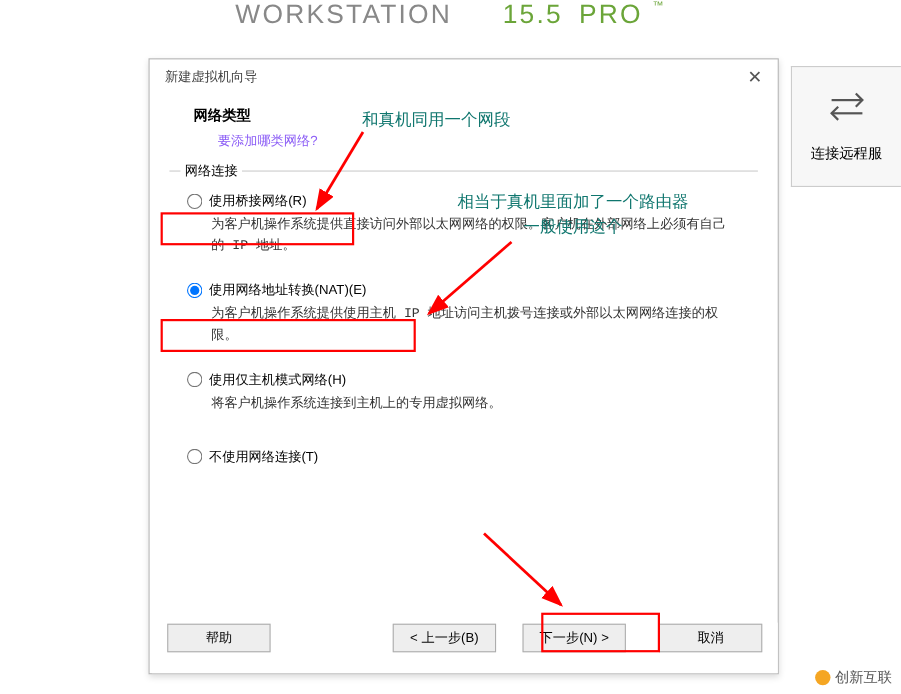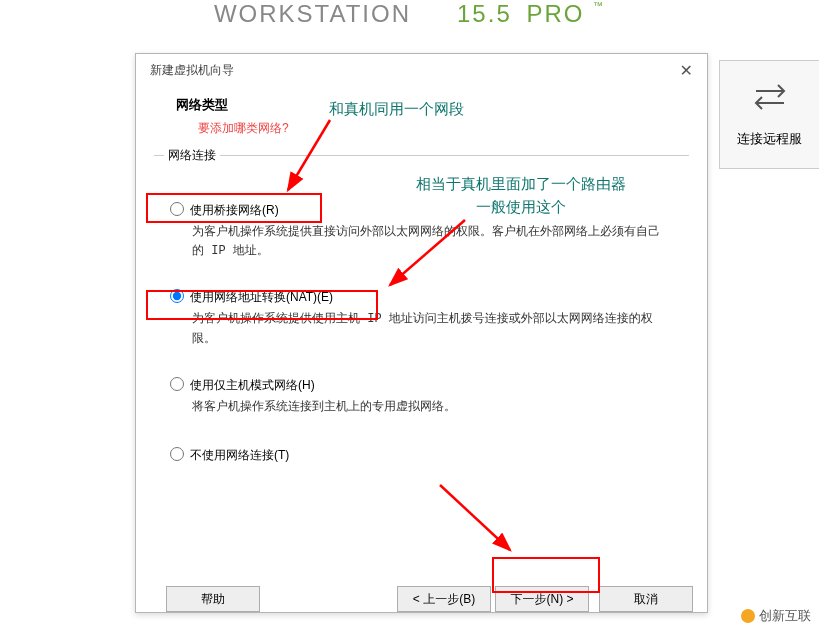--- a/index.html
+++ b/index.html
@@ -74,21 +74,21 @@
     .heading-area {
       padding: 10px 0 18px 40px;
     }
     .heading-area .main-h {
       font-weight: bold;
       font-size: 13px;
       margin-bottom: 6px;
     }
     .heading-area .sub-h {
       font-size: 12px;
-      color: #ef4444;
+      color: #8b5cf6;
       padding-left: 22px;
     }
     .fieldset {
       margin: 0 18px;
       position: relative;
     }
     .fieldset-label {
       position: absolute;
       top: -8px;
       left: 10px;
@@ -99,47 +99,46 @@
     .fieldset-border {
       border-top: 1px solid #ccc;
       padding: 18px 10px 10px 10px;
     }
     .radio-block {
       margin-bottom: 22px;
       padding-left: 6px;
     }
     .radio-line {
       display: flex;
-      align-items: flex-start;
+      align-items: center;
       gap: 6px;
       font-size: 12px;
-      margin-top: 28px;
     }
     .radio-desc {
       font-size: 12px;
       color: #333;
       padding-left: 22px;
       margin-top: 4px;
       line-height: 1.6;
       max-width: 500px;
       font-family: Liberation Mono, monospace;
     }
     input[type=radio] {
       width: 14px; height: 14px;
     }
     .button-bar {
       position: absolute;
-      bottom: 0; left: 16px; right: 0;
+      bottom: 0; left: 2px; right: 0;
       height: 46px;
       border-top: 1px solid transparent;
       background: #fff;
       display: flex;
-      align-items: flex-end;
+      align-items: flex-start;
       padding: 0 14px;
-      gap: 4px;
+      gap: 24px;
     }
     .btn {
       height: 26px;
       min-width: 94px;
       background: #eee;
       border: 1px solid #adadad;
       font-size: 12px;
       cursor: pointer;
       padding: 0 10px;
     }

